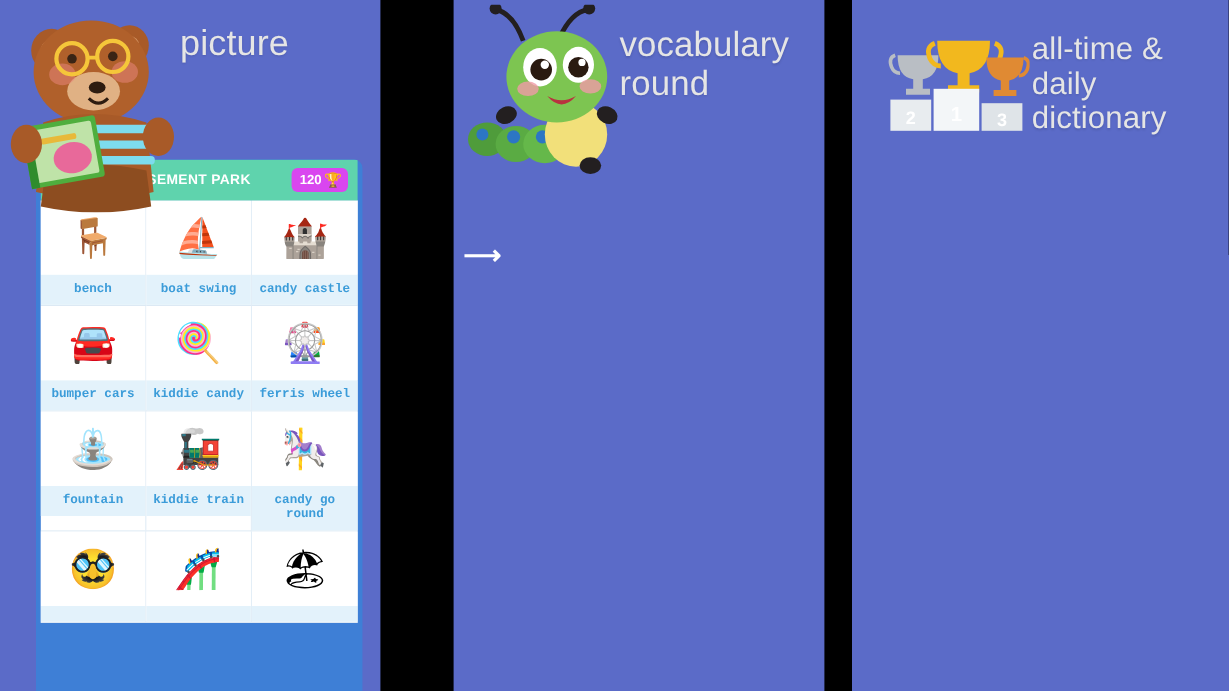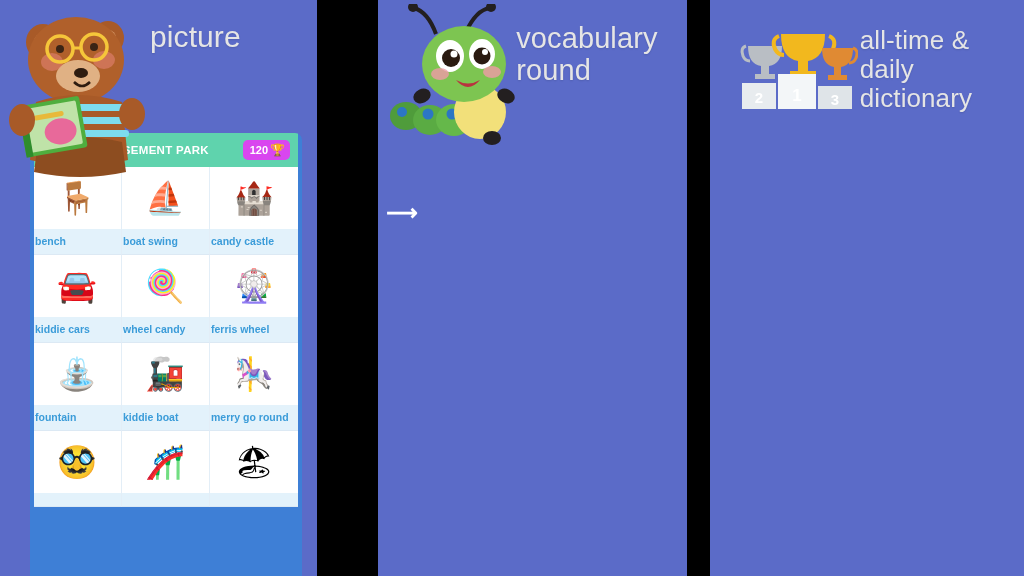--- a/index.html
+++ b/index.html
@@ -56,22 +56,22 @@
 
   
   .grid { background:#fff; display:grid; grid-template-columns:repeat(3,1fr); }
   .cell { border-right:1px solid #e3eef7; border-bottom:1px solid #dce9f4; }
   .cell:nth-child(3n) { border-right:none; }
   .cell .art {
     height:62px; display:flex; align-items:center; justify-content:center;
     font-size:32px; background:#fff;
   }
   .cell .lab {
-    background:#e3f2fb; text-align:left; color:#3b9cd9;
-    font-size:10.5px; font-weight:700; padding:6px 1px 7px;
+    background:#e3f2fb; text-align:center; color:#3b9cd9;
+    font-size:10.5px; font-weight:700; padding:6px 1px 7px;font-family:Liberation Mono, monospace;
   }
 </style>
 </head>
 <body>
 
 <div class="stage">
 
   <div class="panel p1">
     <div class="headline h1">
       <div>picture</div>
@@ -130,41 +130,41 @@
           <div class="cell">
             <div class="art">⛵</div>
             <div class="lab">boat swing</div>
           </div>
           <div class="cell">
             <div class="art">🏰</div>
             <div class="lab">candy castle</div>
           </div>
           <div class="cell">
             <div class="art">🚘</div>
-            <div class="lab">kiddie cars</div>
+            <div class="lab">bumper cars</div>
           </div>
           <div class="cell">
             <div class="art">🍭</div>
-            <div class="lab">wheel candy</div>
+            <div class="lab">kiddie candy</div>
           </div>
           <div class="cell">
             <div class="art">🎡</div>
             <div class="lab">ferris wheel</div>
           </div>
           <div class="cell">
             <div class="art">⛲</div>
             <div class="lab">fountain</div>
           </div>
           <div class="cell">
             <div class="art">🚂</div>
-            <div class="lab">kiddie boat</div>
+            <div class="lab">kiddie train</div>
           </div>
           <div class="cell">
             <div class="art">🎠</div>
-            <div class="lab">merry go round</div>
+            <div class="lab">candy go round</div>
           </div>
           <div class="cell">
             <div class="art">🥸</div>
             <div class="lab"></div>
           </div>
           <div class="cell">
             <div class="art">🎢</div>
             <div class="lab"></div>
           </div>
           <div class="cell">

